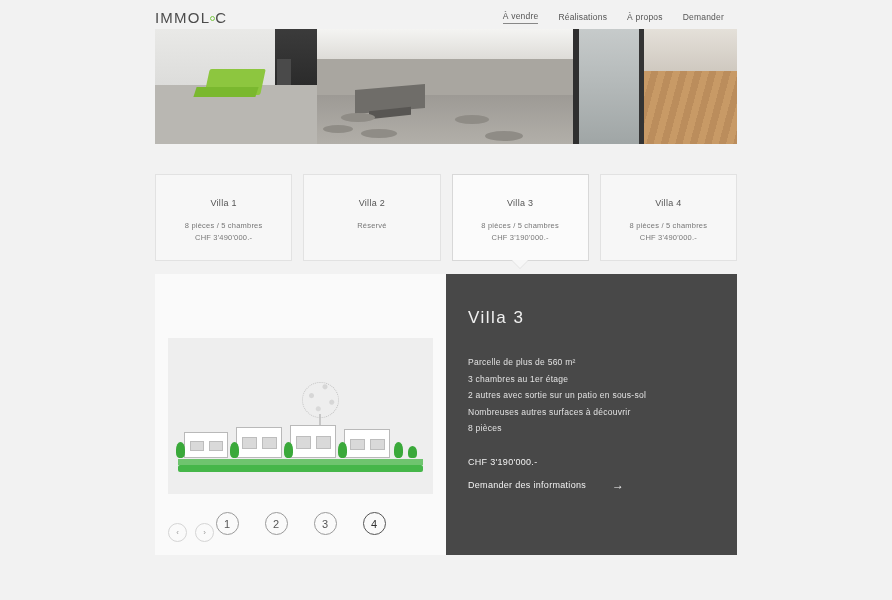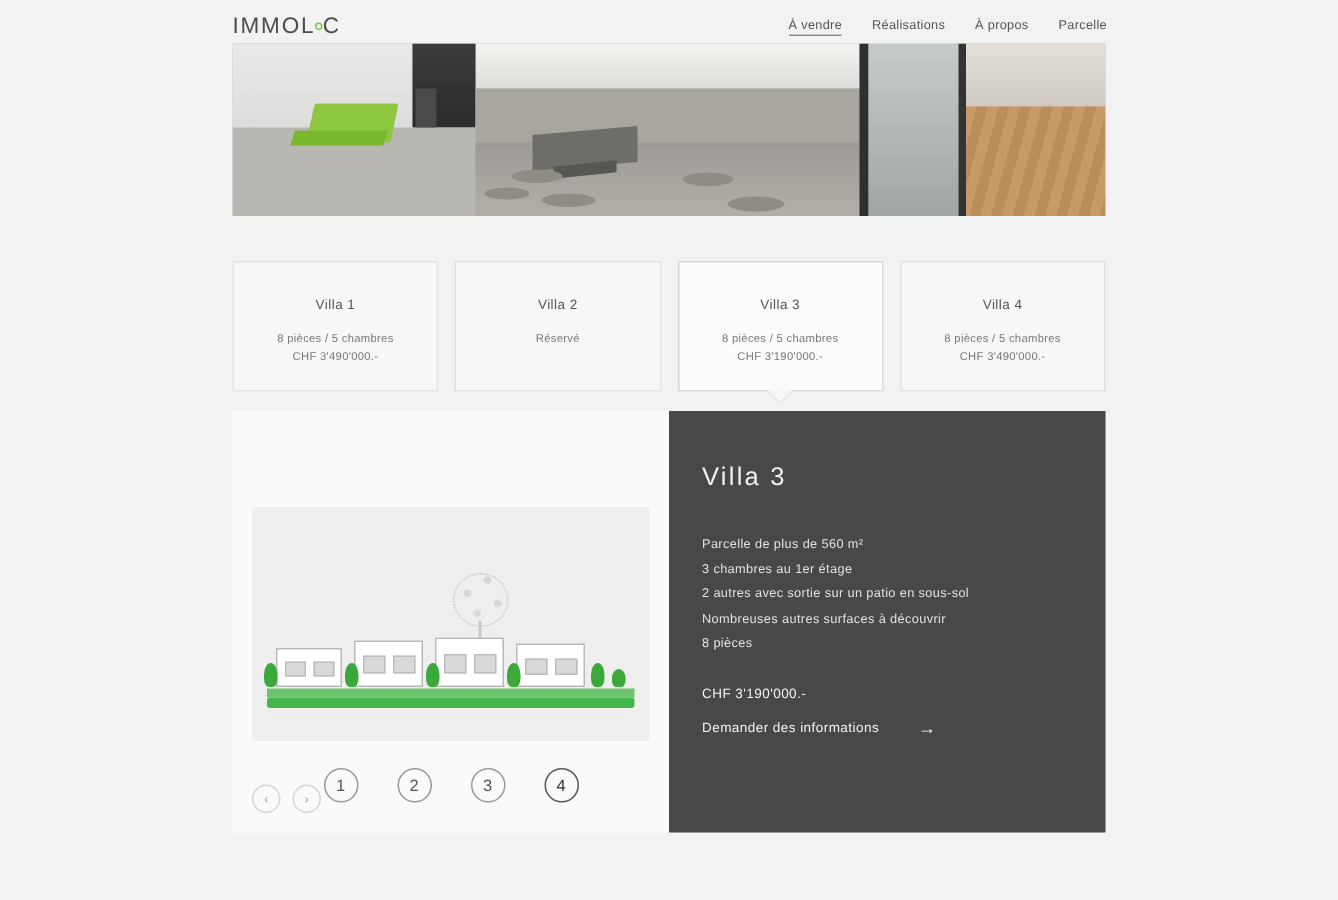--- a/index.html
+++ b/index.html
@@ -36,24 +36,24 @@
   .logo .dot {
     display: inline-block;
     width: 5px; height: 5px;
     border: 1px solid #7ac943;
     border-radius: 50%;
     margin: 0 0px 1px 0px;
     vertical-align: 1px;
   }
   .nav {
     position: absolute;
-    right: 154px; top: 11px;
+    right: 168px; top: 11px;
     display: flex;
     gap: 20px;
-    align-items: flex-start;
+    align-items: center;
   }
   .nav-item {
     font-size: 8.5px;
     color: #555;
     letter-spacing: .2px;
     text-decoration: none;
     padding-bottom: 2px;
   }
   .nav-item.active {
     border-bottom: 1px solid #888;
@@ -289,21 +289,21 @@
 <div class="page">
 
   <div class="header">
     <div class="logo">
       <span>IMMOL</span><span class="dot"></span><span>C</span>
     </div>
     <div class="nav">
       <a class="nav-item active" href="#">À vendre</a>
       <a class="nav-item" href="#">Réalisations</a>
       <a class="nav-item" href="#">À propos</a>
-      <a class="nav-item" href="#">Parcelle</a>
+      <a class="nav-item" href="#">Demander</a>
     </div>
   </div>
 
   <div class="hero">
     <div class="hero-scene">
       <div class="h-skyTop"></div>
       <div class="h-wallL"></div>
       <div class="h-darkpanel"></div>
       <div class="h-floorL"></div>
       <div class="h-terrace"></div>

